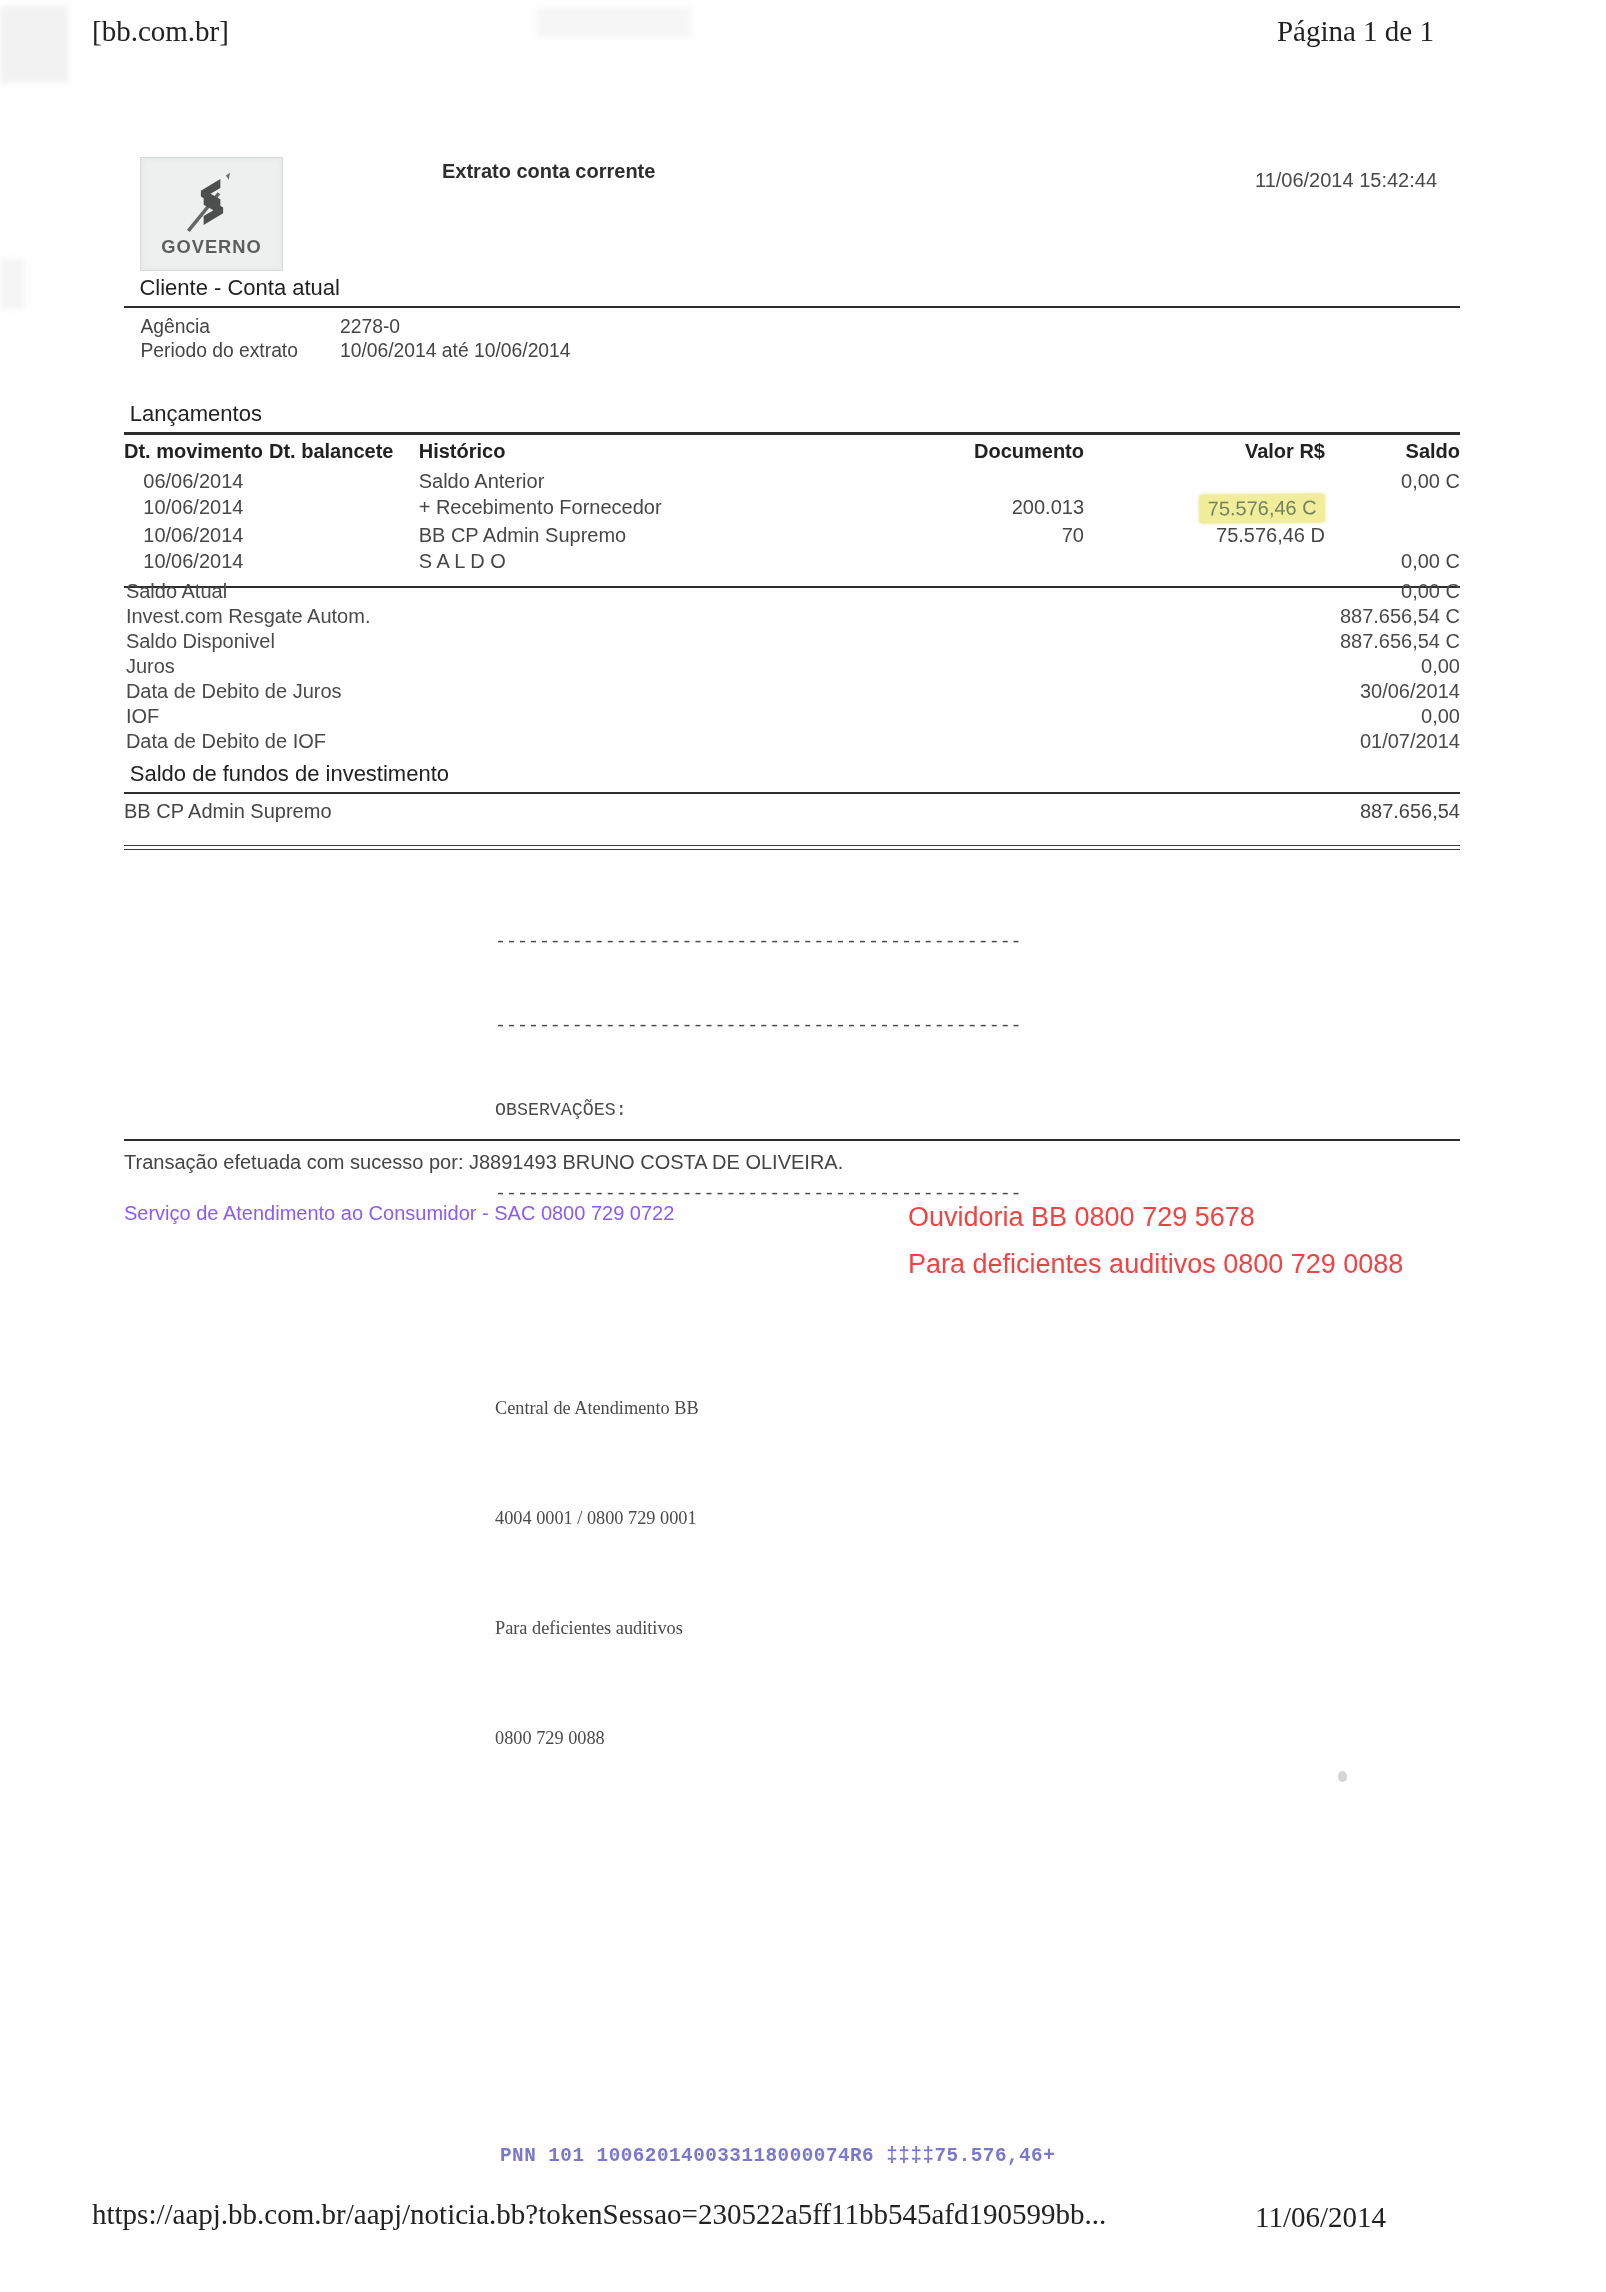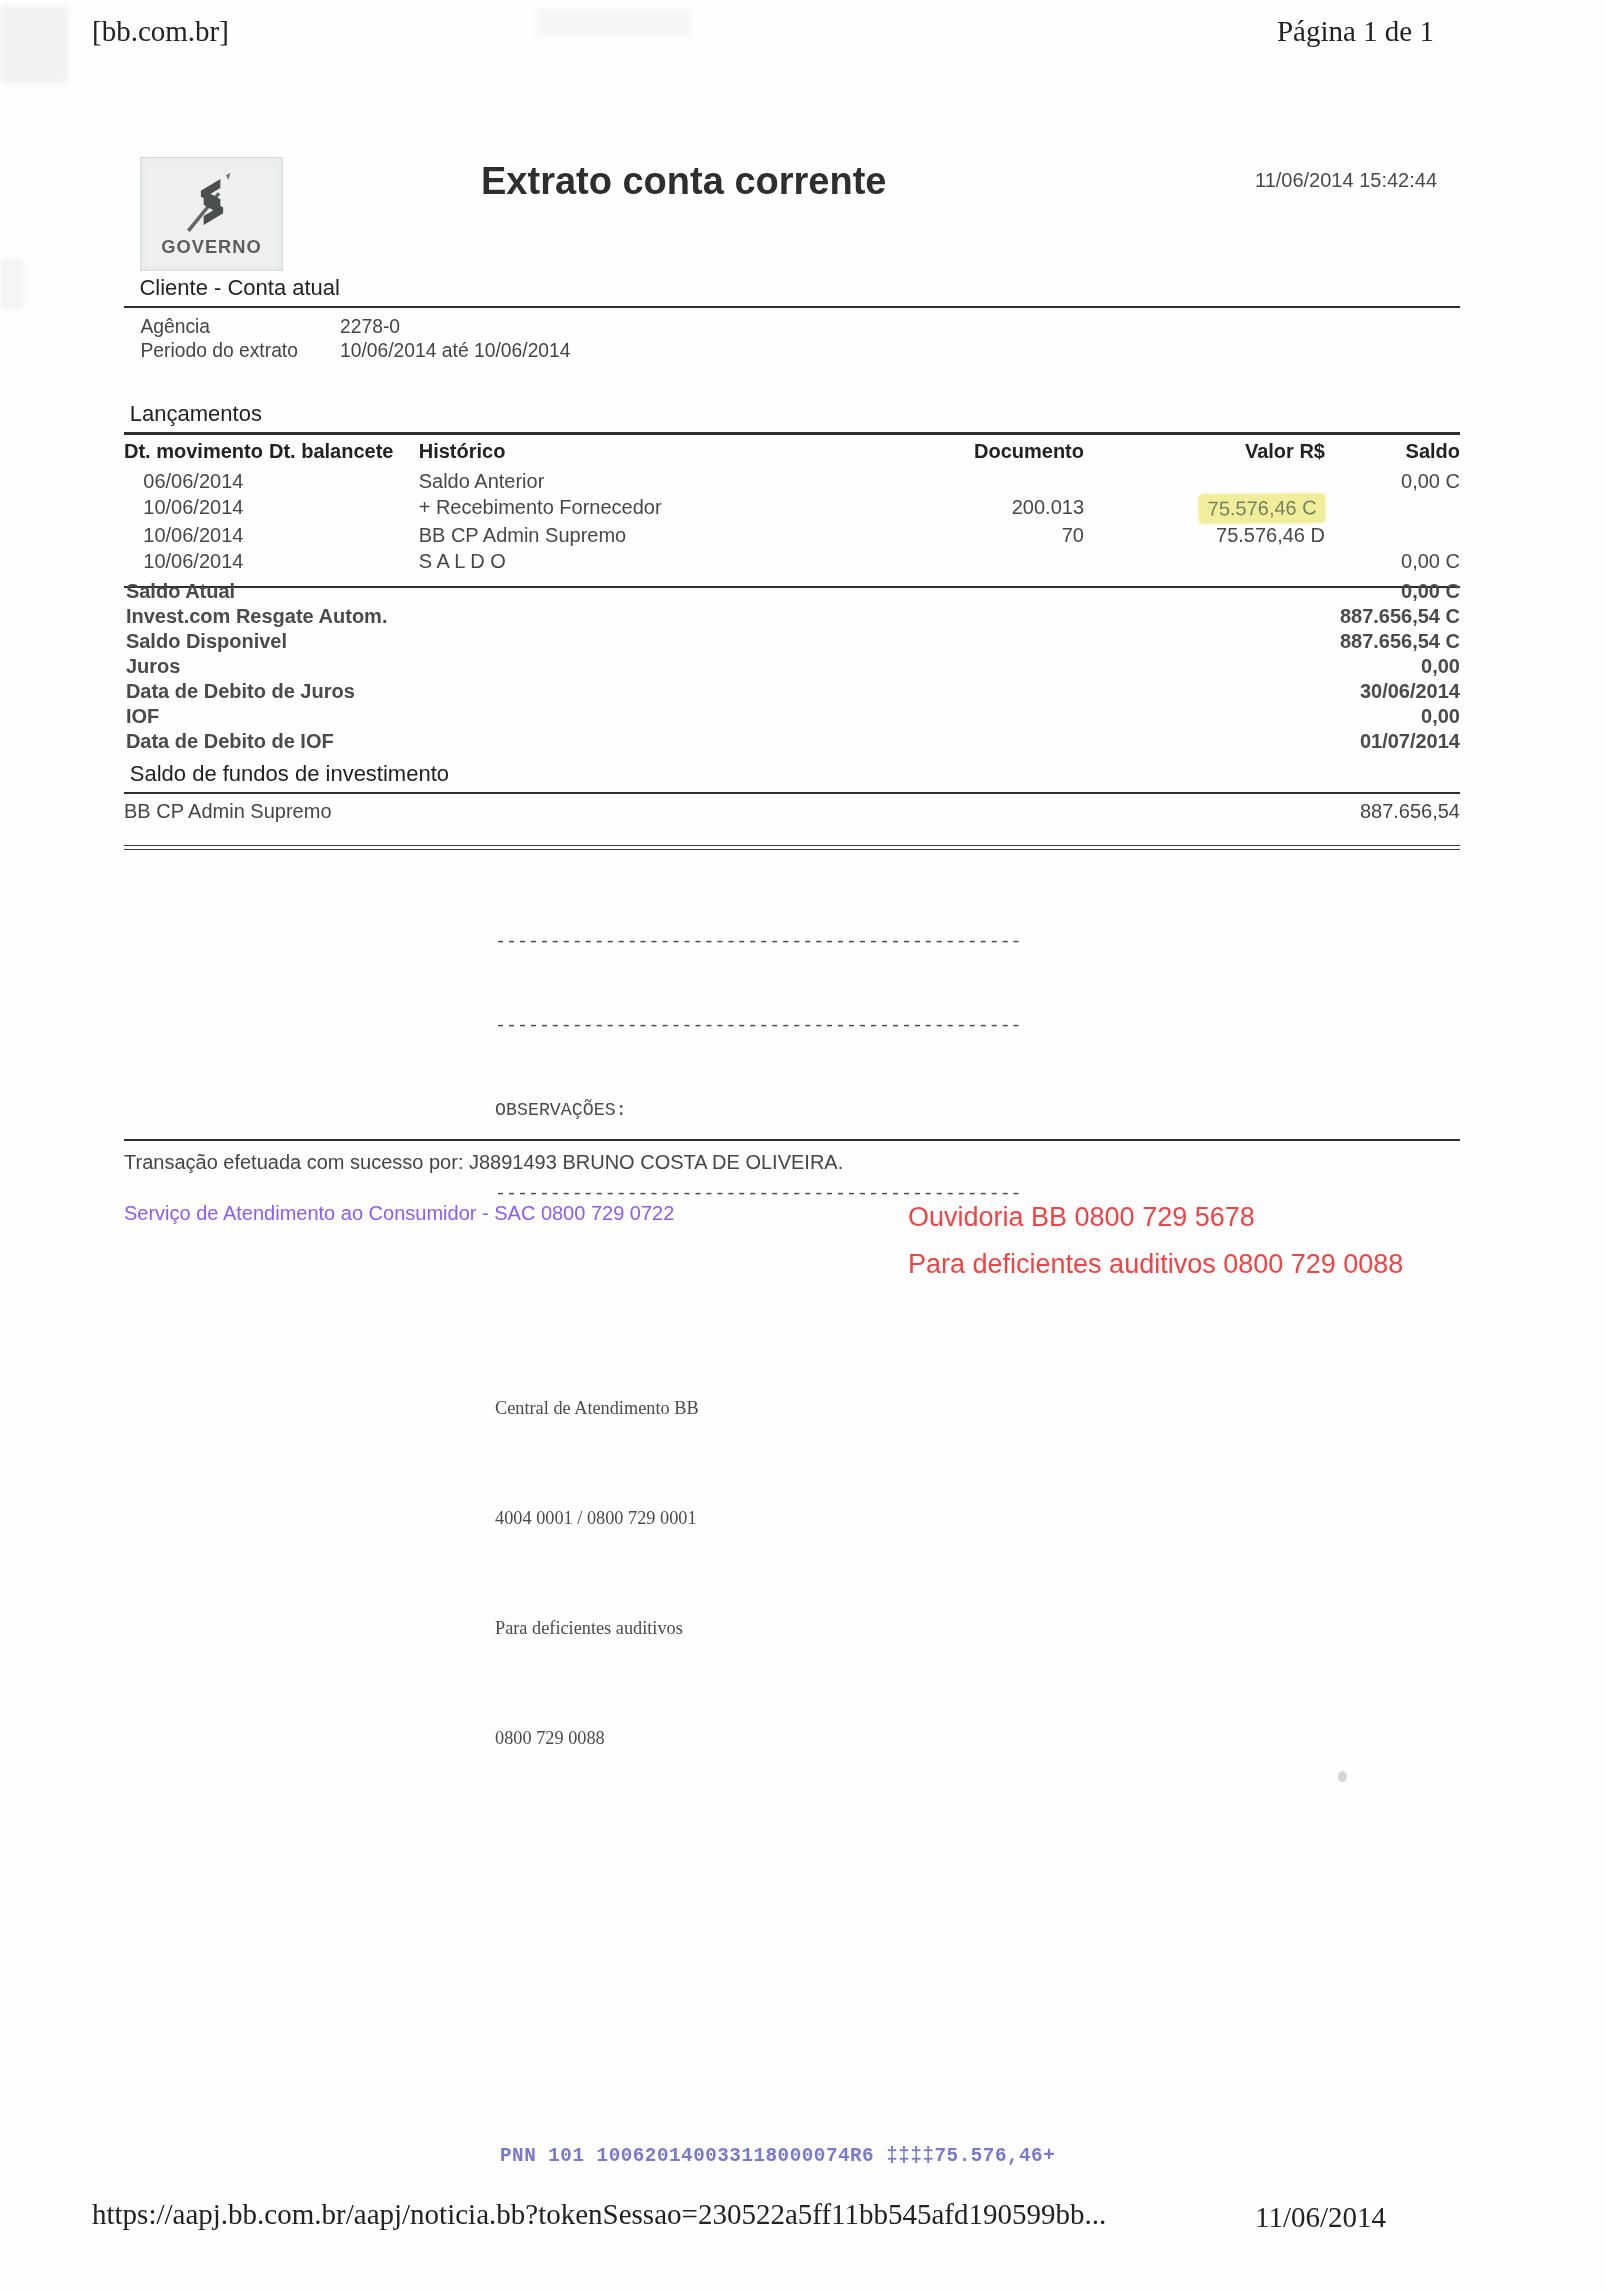--- a/index.html
+++ b/index.html
@@ -14,21 +14,21 @@
   .ftr-url   { position:absolute; left:92px;  top:2198px; }
   .ftr-date  { position:absolute; left:1255px; top:2201px; }
 
   
   .logo-box { position:absolute; left:140px; top:157px; width:143px; height:114px;
               background:#eef0ef; border:1px solid #d7dad8; box-shadow:inset 0 0 7.7px #e2e5e3;
               display:flex; flex-direction:column; align-items:center; justify-content:center; }
   .logo-box svg { display:block; }
   .logo-governo { font-size:18.3px; font-weight:bold; color:#5a5e5c; letter-spacing:1px; margin-top:2.9px; }
 
-  .doc-title { position:absolute; left:442px; top:160px; font-size:38px; font-weight:bold; color:#2e2e2e;margin-left:39px; }
+  .doc-title { position:absolute; left:442px; top:160px; font-size:20px; font-weight:bold; color:#2e2e2e; }
   .timestamp { position:absolute; left:1255px; top:169px; font-size:20px; color:#4a4a4a; }
 
   
   .section { position:absolute; left:124px; width:1336px; }
   .sec-heading { font-size:22px; font-weight:normal; color:#222; padding:0 0 4.8px 15.4px;
                  border-bottom:2.9px solid #2d2d2d; }
   .sec-heading.tight { padding-left:5.8px; }
 
   
   .client { top:275px; }
@@ -49,21 +49,21 @@
   .c1 { padding-left:19.3px; }
   .c3 { padding-left:8.7px; }
   .c4,.c5,.c6 { text-align:right; }
   .t-head .c1 { padding-left:0; }
   .t-bottom { border-bottom:2.9px solid #2d2d2d; height:13.5px; }
 
   .hl { display:inline-block; background:#f1ee9b; color:#76825f; padding:1px 8.7px 1.9px 8.7px;
         border-radius:3.9px; transform:rotate(-0.6deg); box-shadow:0 0 3.9px #eeeb9e; }
 
   
-  .summary { top:579px;font-weight:bold; }
+  .summary { top:579px; }
   .sum-row { display:flex; justify-content:space-between; font-size:20px; line-height:25px; color:#4a4a4a; }
   .sum-row .lbl { padding-left:1.9px; }
 
   
   .funds { top:761px; }
   .funds-row { display:flex; justify-content:space-between; font-size:20px; line-height:25px;
                color:#454545; padding-top:4.8px; }
   .double-line { margin-top:21px; height:5.8px; border-top:1.9px solid #3a3a3a; border-bottom:1.9px solid #3a3a3a; }
 
   

